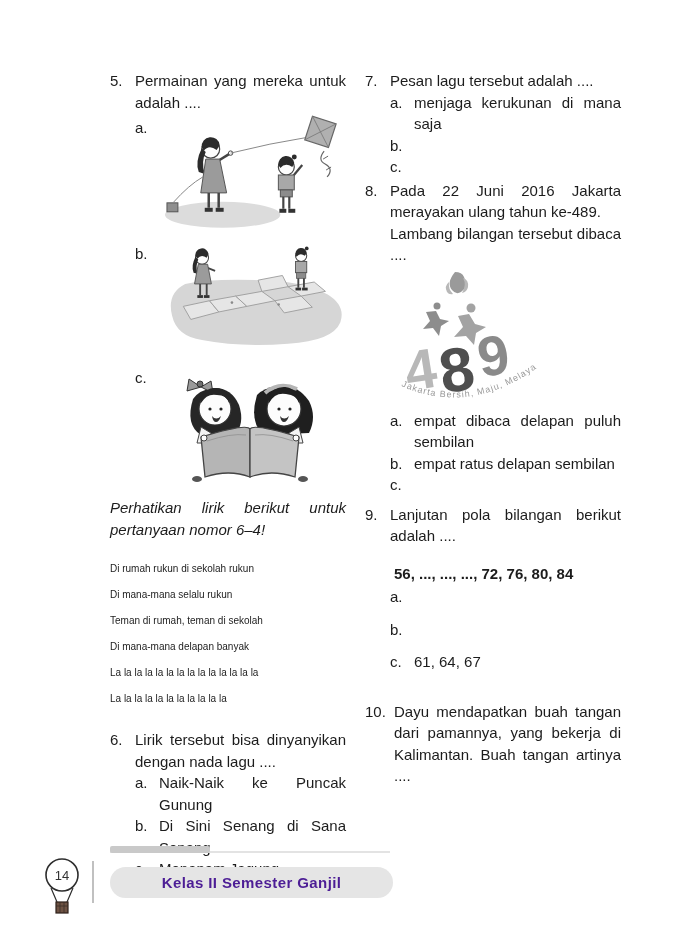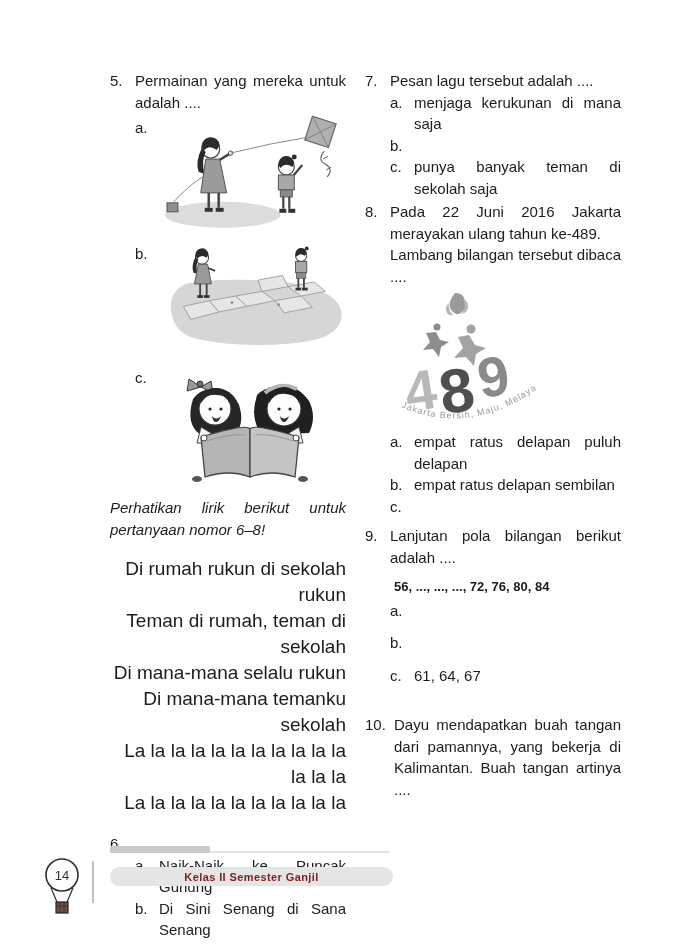--- a/index.html
+++ b/index.html
@@ -11,30 +11,30 @@
   .q{display:flex;align-items:flex-start;font-size:15px;line-height:21.5px;}
   .qnum{flex:0 0 25px;}
   .qnum.wide{flex:0 0 29px;}
   .qtext{flex:1;text-align:justify;}
   .opt{display:flex;align-items:flex-start;font-size:15px;line-height:21.5px;margin-left:25px;}
   .opt .olabel{flex:0 0 24px;}
   .opt .otext{flex:1;text-align:justify;}
   .opt-img{display:flex;align-items:flex-start;margin-left:25px;}
   .opt-img .olabel{flex:0 0 24px;font-size:15px;line-height:21.5px;padding-top:4px;}
   .instruction{font-style:italic;font-size:15px;line-height:22px;text-align:justify;margin-top:14px;}
-  .lyrics{margin-top:15px;font-size:19px;line-height:26px;text-align:right;}
-  .seq{font-weight:bold;font-size:13px;line-height:21.5px;margin-left:29px;margin-top:8px;}
+  .lyrics{margin-top:15px;font-size:10px;line-height:26px;}
+  .seq{font-weight:bold;font-size:15px;line-height:21.5px;margin-left:29px;margin-top:16px;}
   .mt8{margin-top:8px;} .mt4{margin-top:0;} .mt2{margin-top:2px;}
   .gap-opt{margin-top:11px;}
   .artifact-line{position:absolute;left:110px;top:851px;width:280px;height:2px;background:#e3e3e3;}
   .artifact-bar{position:absolute;left:110px;top:846px;width:100px;height:7px;background:#c9c9c9;border-radius:2px;}
   #footer-divider{position:absolute;left:92px;top:861px;width:2px;height:42px;background:#c0c0c0;}
-  #footer-pill{position:absolute;left:110px;top:867px;width:283px;height:19px;background:#e5e5e5;
+  #footer-pill{position:absolute;left:110px;top:867px;width:283px;height:31px;background:#e5e5e5;
                border-radius:16px;display:flex;align-items:center;justify-content:center;
-               font-size:11px;font-weight:bold;color:#7f1d1d;letter-spacing:.4px;}
+               font-size:15px;font-weight:bold;color:#4c1d95;letter-spacing:.4px;}
   #page-balloon{position:absolute;left:42px;top:856px;}
   svg{display:block;}
   .illu{margin-top:2px;}
   svg text{font-family:"Liberation Sans",sans-serif;}
 </style>
 </head>
 <body>
 
 <div id="page">
 
@@ -145,33 +145,34 @@
         <path d="M30,72 Q76,58 79,64 L79,112 Q58,104 34,112 Z" fill="#b5b5b5" stroke="#444" stroke-width="1.3"></path>
         <path d="M128,72 Q82,58 79,64 L79,112 Q100,104 124,112 Z" fill="#c4c4c4" stroke="#444" stroke-width="1.3"></path>
         <path d="M36,76 Q60,68 75,70 M84,70 Q99,68 122,76" stroke="#8f8f8f" stroke-width="0.8" fill="none"></path>
         <circle cx="33" cy="73" r="3" fill="#fdfdfd" stroke="#444" stroke-width="1"></circle>
         <circle cx="125" cy="73" r="3" fill="#fdfdfd" stroke="#444" stroke-width="1"></circle>
         <ellipse cx="26" cy="114" rx="5" ry="3" fill="#555"></ellipse>
         <ellipse cx="132" cy="114" rx="5" ry="3" fill="#555"></ellipse>
       </svg>
     </div>
 
-    <div class="instruction">Perhatikan lirik berikut untuk pertanyaan nomor 6–8!</div>
+    <div class="instruction">Perhatikan lirik berikut untuk pertanyaan nomor 6–4!</div>
 
     <div class="lyrics">
       <div>Di rumah rukun di sekolah rukun</div>
+      <div>Di mana-mana selalu rukun</div>
       <div>Teman di rumah, teman di sekolah</div>
-      <div>Di mana-mana selalu rukun</div>
-      <div>Di mana-mana temanku sekolah</div>
+      <div>Di mana-mana delapan banyak</div>
       <div>La la la la la la la la la la la la la la</div>
       <div>La la la la la la la la la la la</div>
     </div>
 
     <div class="q" style="margin-top:17px;">
       <span class="qnum">6.</span>
+      <span class="qtext">Lirik tersebut bisa dinyanyikan dengan nada lagu ....</span>
     </div>
     <div class="opt">
       <span class="olabel">a.</span>
       <span class="otext">Naik-Naik ke Puncak Gunung</span>
     </div>
     <div class="opt">
       <span class="olabel">b.</span>
       <span class="otext">Di Sini Senang di Sana Senang</span>
     </div>
     <div class="opt">
@@ -188,21 +189,20 @@
     </div>
     <div class="opt">
       <span class="olabel">a.</span>
       <span class="otext">menjaga kerukunan di mana saja</span>
     </div>
     <div class="opt">
       <span class="olabel">b.</span>
     </div>
     <div class="opt">
       <span class="olabel">c.</span>
-      <span class="otext">punya banyak teman di sekolah saja</span>
     </div>
 
     <div class="q mt2">
       <span class="qnum">8.</span>
       <span class="qtext">Pada 22 Juni 2016 Jakarta merayakan ulang tahun ke-489.</span>
     </div>
     <div class="q mt4">
       <span class="qnum"></span>
       <span class="qtext">Lambang bilangan tersebut dibaca ....</span>
     </div>
@@ -225,21 +225,21 @@
       <defs>
           <path id="tagArc" d="M10,116 Q78,146 146,98"></path>
         </defs>
       <text font-size="9" fill="#9a9a9a" letter-spacing="1">
         <textPath href="#tagArc">Jakarta Bersih, Maju, Melayani</textPath>
       </text>
     </svg>
 
     <div class="opt">
       <span class="olabel">a.</span>
-      <span class="otext">empat ratus delapan puluh delapan</span>
+      <span class="otext">empat dibaca delapan puluh sembilan</span>
     </div>
     <div class="opt">
       <span class="olabel">b.</span>
       <span class="otext">empat ratus delapan sembilan</span>
     </div>
     <div class="opt">
       <span class="olabel">c.</span>
     </div>
 
     <div class="q mt8">

